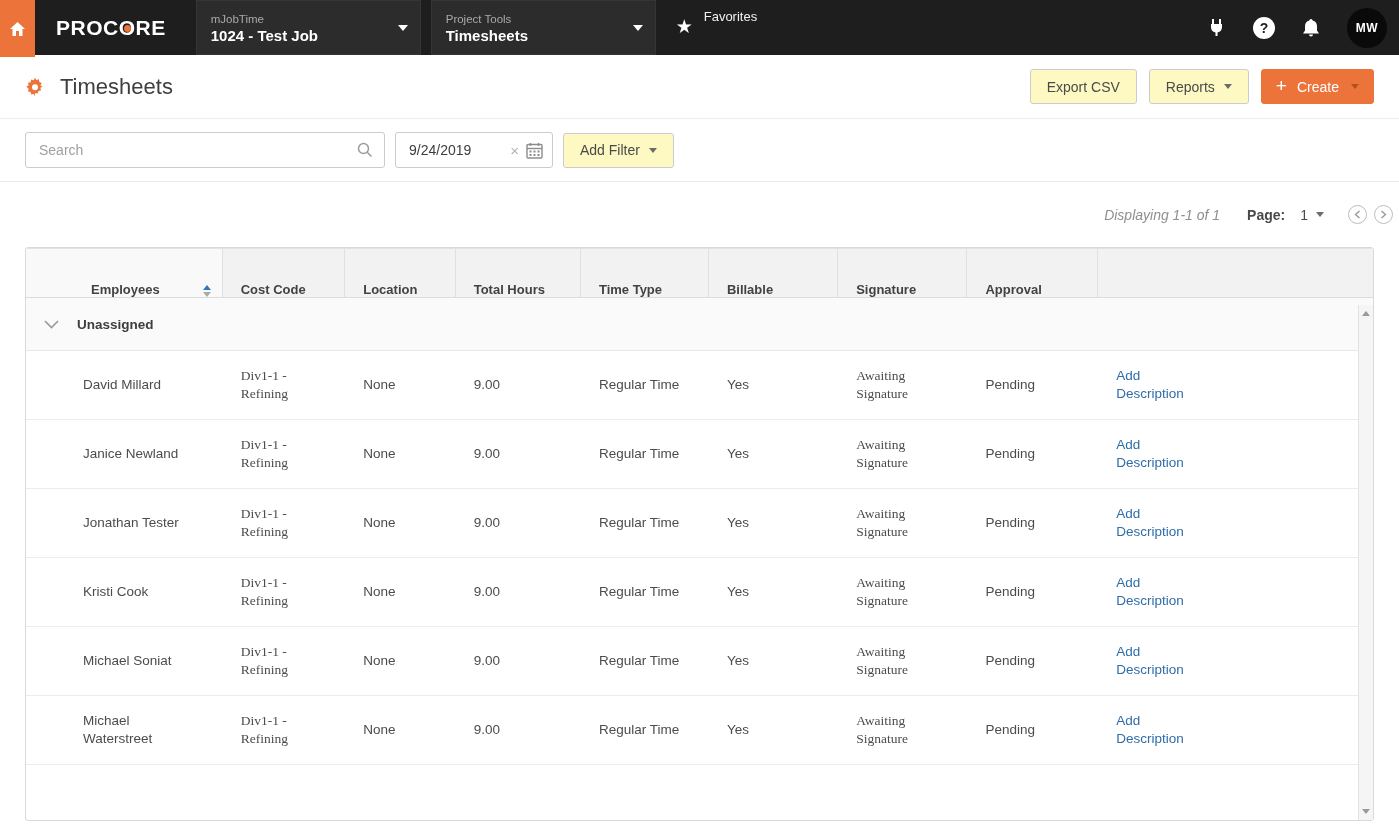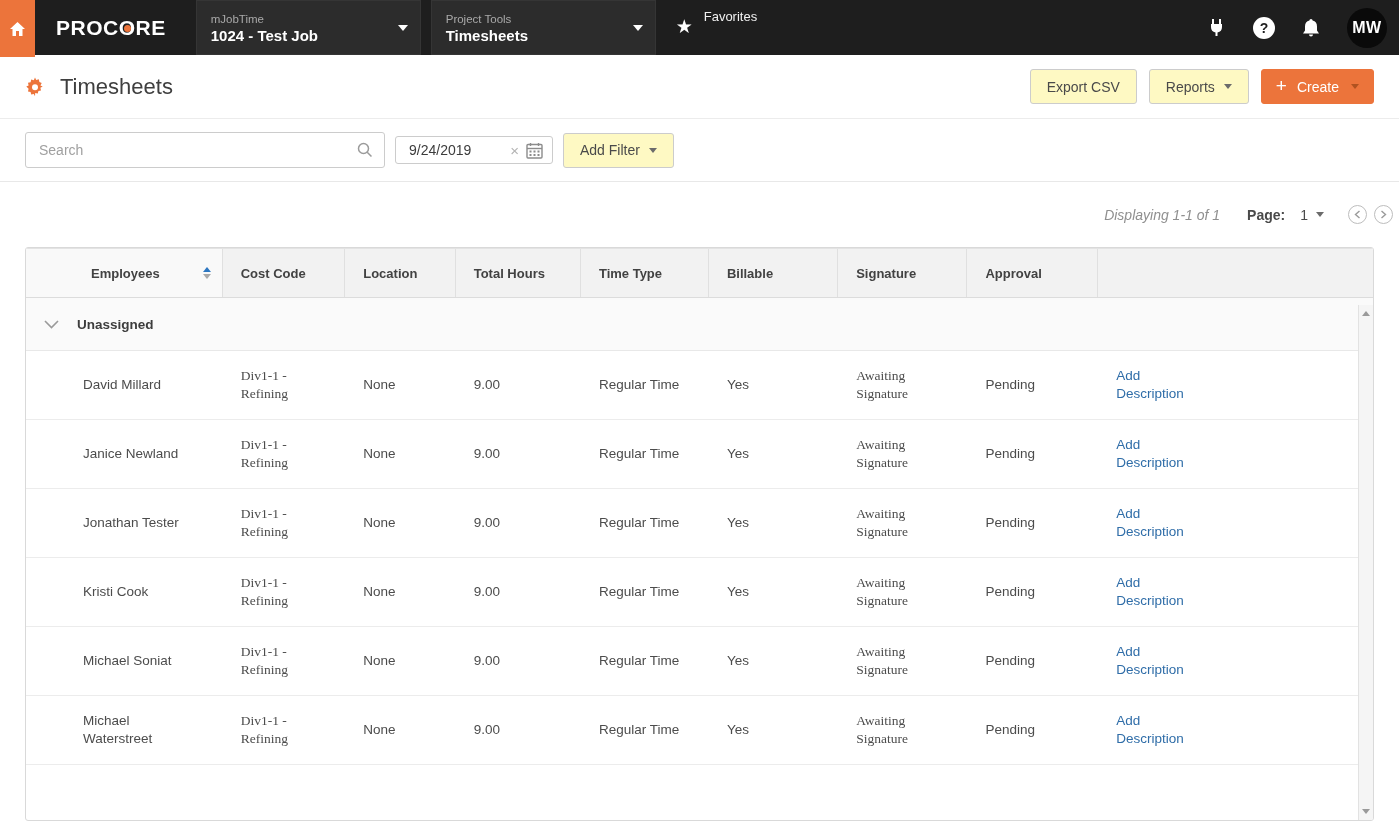--- a/index.html
+++ b/index.html
@@ -24,41 +24,41 @@
     border-top:6px solid #fff; }
   .picker .caret-down { position:absolute; right:12px; top:50%; margin-top:-3px; }
   .favorites { position:relative; width:110px; margin-left:12px; cursor:pointer; }
   .fav-star { position:absolute; left:8px; top:17px; color:#fff; font-size:19px; line-height:19px; }
   .fav-label { position:absolute; left:36px; top:9px; color:#f0f0f0; font-size:13px; }
   .nav-right { margin-left:auto; display:flex; align-items:center; gap:27px; padding-right:12px; }
   .nav-icon { cursor:pointer; display:flex; align-items:center; justify-content:center; }
   .help-circle { width:22px; height:22px; border-radius:50%; background:#fff; color:#1e1e1e;
     font-size:14px; font-weight:700; display:flex; align-items:center; justify-content:center; }
   .avatar { width:40px; height:40px; border-radius:50%; background:#0a0a0a; color:#fff;
-    font-size:16px; font-weight:700; letter-spacing:.5px; display:flex; align-items:center; justify-content:center; cursor:pointer; }
+    font-size:12px; font-weight:700; letter-spacing:.5px; display:flex; align-items:center; justify-content:center; cursor:pointer; }
 
   
   .page-header { height:64px; display:flex; align-items:center; padding:0 25px; border-bottom:1px solid #ececec; }
   .page-title { margin-left:15px; font-size:22px; color:#3f3f3f; font-weight:400; }
   .header-actions { margin-left:auto; display:flex; align-items:center; gap:12px; }
   .btn { height:35px; padding:0 16px; background:#fef9c3; border:1px solid #ccc; border-radius:3px;
     font-size:14px; color:#4a4a4a; display:flex; align-items:center; gap:9px; cursor:pointer; white-space:nowrap; }
   .btn .caret-down { border-top-color:#6b6b6b; border-left-width:4.5px; border-right-width:4.5px; border-top-width:5.5px; }
   .btn-create { background:#ec743b; border:1px solid #ec743b; color:#fff; padding:0 14px; gap:10px; }
   .btn-create .plus { font-size:19px; font-weight:400; line-height:1; margin-top:-2px; }
   .btn-create .caret-down { border-top-color:#b05220; margin-left:2px; }
 
   
   .filter-bar { display:flex; align-items:center; gap:10px; padding:0 25px; margin-top:13px; height:36px; }
   .search-box { width:360px; height:36px; border:1px solid #ccc; border-radius:3px; display:flex; align-items:center; }
   .search-box input { flex:1; border:none; outline:none; padding:0 10px 0 13px; font-size:14px;
     font-family:"Liberation Sans",sans-serif; color:#4a4a4a; background:transparent; }
   .search-box input::placeholder { color:#a0a0a0; }
   .search-icon { padding-right:11px; display:flex; }
-  .date-box { width:158px; height:28px; border:1px solid #ccc; border-radius:3px; display:flex; align-items:center; }
+  .date-box { width:158px; height:36px; border:1px solid #ccc; border-radius:3px; display:flex; align-items:center; }
   .date-value { flex:1; padding-left:13px; font-size:14px; color:#3c3c3c; }
   .date-clear { color:#b3b3b3; font-size:15px; padding:0 7px; cursor:pointer; }
   .date-cal { padding-right:9px; display:flex; cursor:pointer; }
   .filter-divider { border:none; border-top:1px solid #e8e8e8; margin-top:13px; }
 
   
   .pagination-row { height:65px; display:flex; align-items:center; justify-content:flex-end; padding:0 6px 0 25px; }
   .displaying { font-style:italic; color:#8f8f8f; font-size:14px; margin-right:27px; }
   .page-label { font-weight:700; color:#4a4a4a; font-size:14px; margin-right:15px; }
   .page-select { display:flex; align-items:center; gap:8px; cursor:pointer; margin-right:17px; }
@@ -72,21 +72,21 @@
     background:#fff; overflow:hidden; }
   .section-header { height:57px; display:flex; align-items:center; padding:0 16px 0 18px; background:#fff; }
   .chev-btn { width:22px; display:flex; align-items:center; cursor:pointer; }
   .section-title { margin-left:11px; font-size:14.5px; font-weight:700; color:#3d3d3d; }
   .section-right { margin-left:auto; display:flex; align-items:center; }
   .timecards { font-size:14.5px; font-weight:700; color:#3d3d3d; margin-right:17px; }
   .kebab { font-size:16px; color:#5a5a5a; cursor:pointer; padding:0 4px; letter-spacing:0; }
 
   .thead { display:flex; height:50px; background:#f2f2f2; border-top:1px solid #e3e3e3; border-bottom:1px solid #dcdcdc;
     font-size:13px; font-weight:700; color:#424242; }
-  .th { display:flex; align-items:center; padding-left:18px; border-right:1px solid #e0e0e0; }
+  .th { display:flex; align-items:flex-end; padding-left:18px; border-right:1px solid #e0e0e0; }
   .th.c-emp { background:#f9f9f9; padding-left:65px; cursor:pointer; }
   .sort { margin-left:auto; margin-right:11px; display:flex; flex-direction:column; gap:2px; }
   .sort-up { width:0; height:0; border-left:4.5px solid transparent; border-right:4.5px solid transparent;
     border-bottom:5px solid #2d77c1; }
   .sort-dn { width:0; height:0; border-left:4.5px solid transparent; border-right:4.5px solid transparent;
     border-top:5px solid #a9a9a9; }
 
   .group-row { height:53px; background:#fafafa; border-bottom:1px solid #e8e8e8; display:flex; align-items:center; padding-left:18px; }
   .group-label { margin-left:11px; font-size:13.5px; font-weight:700; color:#3d3d3d; }
 

